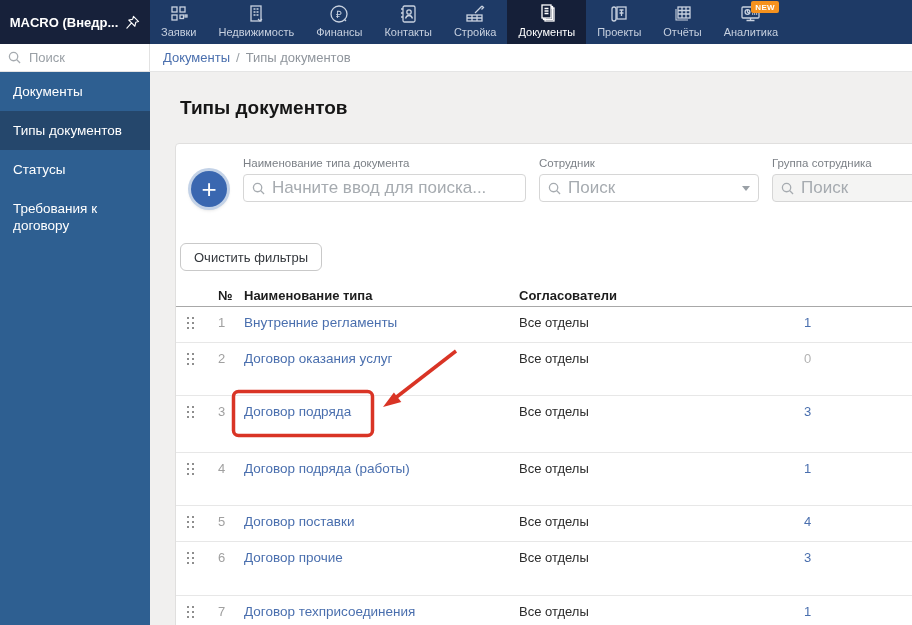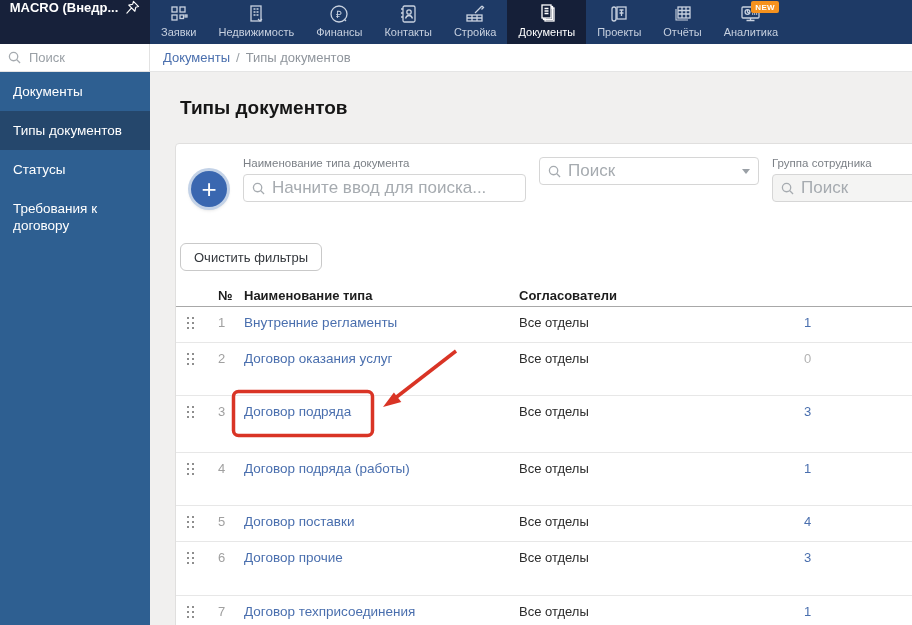--- a/index.html
+++ b/index.html
@@ -1,20 +1,20 @@
 <!DOCTYPE html>
 <html><head>
 <meta charset="utf-8">
 <style>
   * { margin:0; padding:0; box-sizing:border-box; }
   html,body { width:912px; height:625px; overflow:hidden; font-family:"Liberation Sans", sans-serif; background:#f1f0ef; }
 
   
   .topbar { position:absolute; left:0; top:0; width:912px; height:44px; background:#1e3a66; display:flex; }
-  .brand { width:150px; height:44px; background:#17213a; color:#fff; display:flex; justify-content:center; gap:7px; font-size:13px; font-weight:bold; flex:none; }
+  .brand { width:150px; height:44px; background:#17213a; color:#fff; display:flex; align-items:center; justify-content:center; gap:7px; font-size:13px; font-weight:bold; flex:none; }
   .brand svg { flex:none; }
   .nav { display:flex; height:44px; }
   .nav-item { height:44px; padding:3px 11px 12px 11px; display:flex; flex-direction:column; align-items:center; justify-content:flex-start; color:#c7d0df; cursor:pointer; position:relative; }
   .nav-item .ic { height:24px; display:flex; align-items:center; position:relative; }
   .nav-item .lbl { font-size:11px; margin-top:1px; white-space:nowrap; }
   .nav-item.active { background:#151f38; color:#ffffff; }
   .nav-item svg { stroke:#c9d2e0; fill:none; stroke-width:1.3; }
   .nav-item.active svg { stroke:#ffffff; }
   .badge { position:absolute; top:-2px; right:-16px; background:#f6921e; color:#fff; font-size:8px; font-weight:bold; padding:1.5px 4px; border-radius:2px; letter-spacing:.3px; }
 
@@ -223,20 +223,21 @@
         <div class="finput w1">
           <svg width="13" height="13" viewBox="0 0 14 14" style="stroke:#a6abb0;fill:none;stroke-width:1.4;flex:none">
               <circle cx="6" cy="6" r="4.5"></circle>
               <path d="M9.5 9.5L13 13"></path>
             </svg>
           <input type="text" placeholder="Начните ввод для поиска..." style="">
         </div>
       </div>
 
       <div class="fgroup">
+        <div class="flabel">Сотрудник</div>
         <div class="finput w2">
           <svg width="13" height="13" viewBox="0 0 14 14" style="stroke:#a6abb0;fill:none;stroke-width:1.4;flex:none">
               <circle cx="6" cy="6" r="4.5"></circle>
               <path d="M9.5 9.5L13 13"></path>
             </svg>
           <input type="text" placeholder="Поиск" style="">
           <span class="caret"></span>
         </div>
       </div>
 

